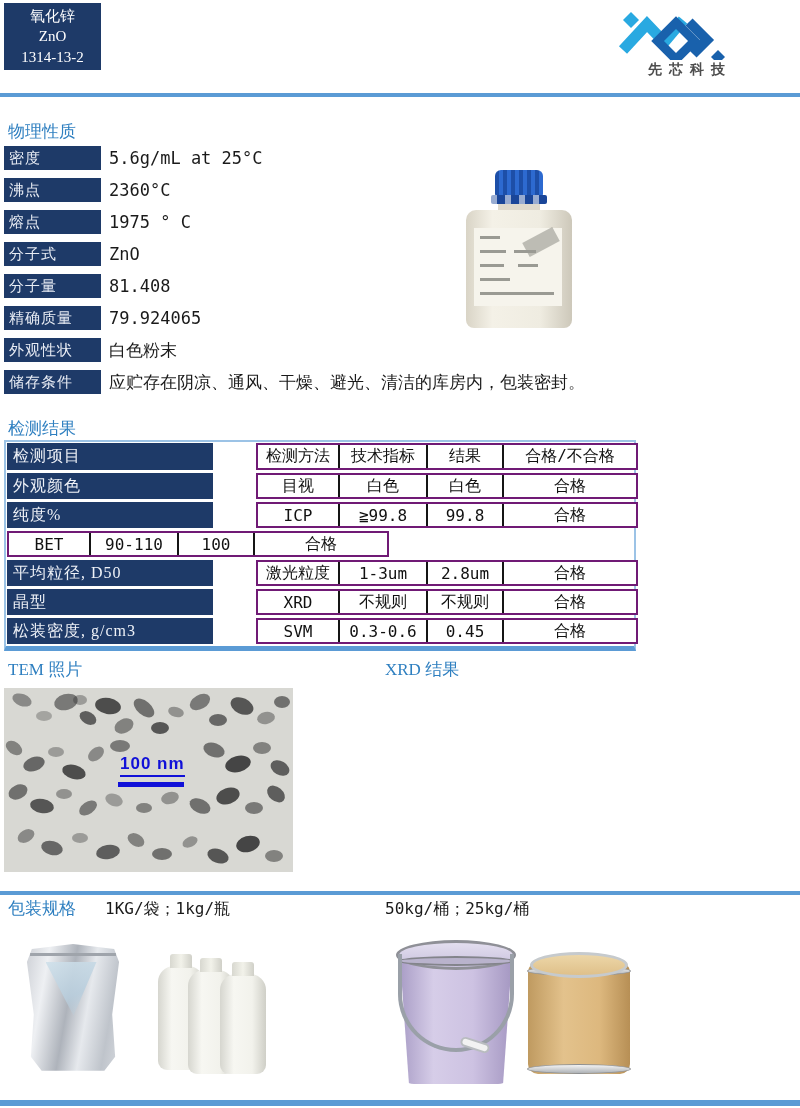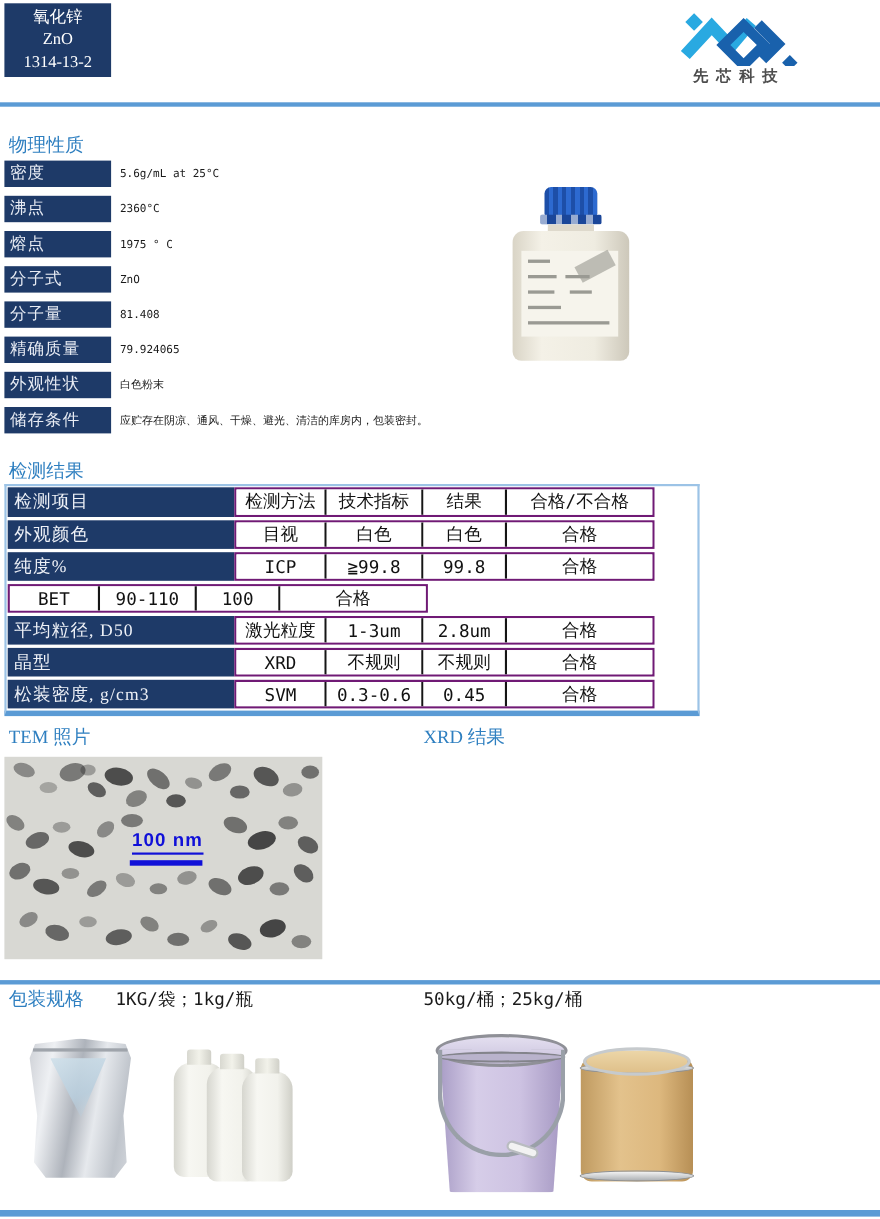--- a/index.html
+++ b/index.html
@@ -4,54 +4,54 @@
 <style>
   * { margin:0; padding:0; box-sizing:border-box; }
   body { background:#fff; font-family:"Liberation Serif","DejaVu Serif",serif; }
   .page { position:relative; width:800px; height:1108px; background:#ffffff; overflow:hidden; }
 
   
   .title-box { position:absolute; left:4px; top:3px; width:97px; height:67px;
     background:#1e3a68; color:#fff; text-align:center; display:flex; flex-direction:column;
     justify-content:center; line-height:1.35; font-size:15px; border:1px solid #122richtig; }
   .title-box div { white-space:nowrap; }
-  .logo { position:absolute; left:612px; top:6px; width:120px; text-align:center; }
+  .logo { position:absolute; left:612px; top:6px; width:120px; text-align:right; }
   .logo svg { display:block; margin:0 auto; }
   .logo-text { font-family:"Liberation Sans","DejaVu Sans",sans-serif; font-weight:bold;
     color:#4d4d4d; font-size:14px; letter-spacing:7px; margin-top:1px; white-space:nowrap; }
 
   .divider { position:absolute; left:0; width:800px; height:4px; background:#5b9bd5; }
   .sec-title { position:absolute; color:#2e7fc0; font-size:17px; white-space:nowrap; }
 
   
   .props { position:absolute; left:4px; top:146px; }
   .prop-row { display:flex; align-items:center; height:24px; margin-bottom:8px; }
   .prop-label { width:97px; height:24px; background:#1e3a68; color:#e8ecf4; font-size:15px;
     line-height:24px; padding-left:5px; letter-spacing:1px; }
-  .prop-value { margin-left:8px; color:#1a1a1a; font-size:10px;
+  .prop-value { margin-left:8px; color:#1a1a1a; font-size:17px;
     font-family:"DejaVu Sans Mono","Liberation Mono",monospace; white-space:nowrap; }
 
   
   .bottle { position:absolute; left:438px; top:170px; width:160px; height:162px; }
   .cap { position:absolute; left:57px; top:0; width:48px; height:26px; border-radius:6px 6px 2px 2px;
     background:repeating-linear-gradient(90deg,#1d4fa8 0 4px,#2d6ad0 4px 8px); }
   .cap-ring { position:absolute; left:53px; top:25px; width:56px; height:9px; background:#1a4699;
     border-radius:2px; background-image:repeating-linear-gradient(90deg,rgba(255,255,255,.55) 0 6px,rgba(255,255,255,0) 6px 14px); }
   .bottle-neck { position:absolute; left:60px; top:34px; width:42px; height:8px; background:#ded9cc; }
   .bottle-body { position:absolute; left:28px; top:40px; width:106px; height:118px;
     background:linear-gradient(90deg,#d9d4c6,#f4f1e7 25%,#efece1 70%,#cdc8ba); border-radius:10px 10px 8px 8px; }
   .bottle-label { position:absolute; left:8px; top:18px; width:88px; height:78px; background:#f6f4ec; }
   .lbl-line { position:absolute; height:3px; background:#9a9a93; }
   .lbl-diag { position:absolute; right:4px; top:6px; width:34px; height:16px; background:#8e8e86;
     transform:rotate(-28deg); opacity:.55; }
 
   
   .ttable { position:absolute; left:4px; top:440px; width:632px; border:2px solid #9cc3e6;
     border-bottom:5px solid #5b9bd5; background:#fff; padding:1px; }
-  .trow { display:flex; height:26px; margin-bottom:3px; }
+  .trow { display:flex; height:26px; margin-bottom:3px;gap:43px; }
   .trow.hdr { height:27px; }
   .trow:last-child { margin-bottom:1px; }
   .tc1 { width:206px; background:#1e3a68; color:#eef1f7; font-size:16px; padding-left:6px;
     display:flex; align-items:center; letter-spacing:1px; flex:none; }
   .tcells { display:flex; border:2px solid #701a75; flex:none; }
   .tcell { background:#fff; color:#111; font-size:16px; display:flex; align-items:center;
     justify-content:center; border-right:2px solid #151515;
     font-family:"DejaVu Sans Mono","Liberation Mono",monospace; }
   .tcell:last-child { border-right:none; }
   .w2{width:82px;} .w3{width:88px;} .w4{width:76px;} .w5{width:132px;}

